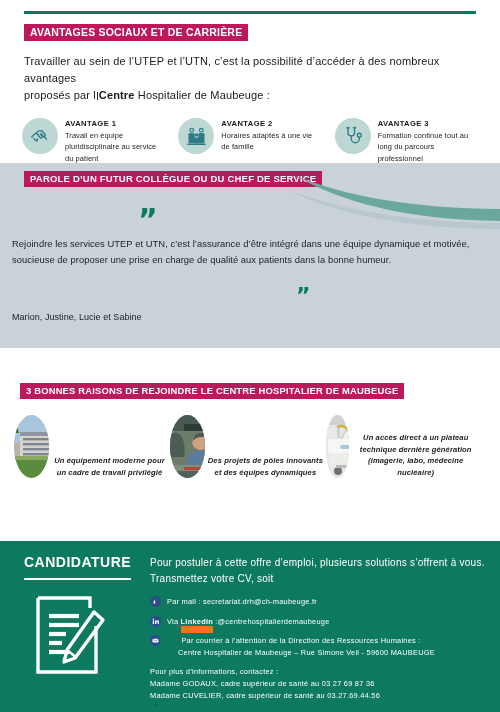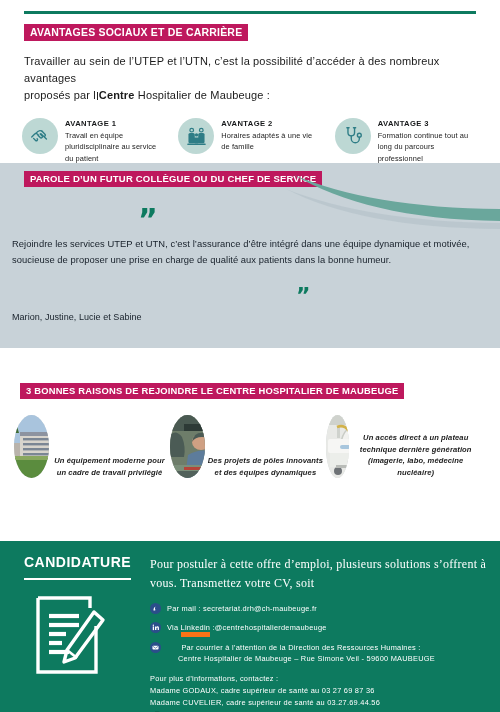--- a/index.html
+++ b/index.html
@@ -106,27 +106,27 @@
     background:#0d7a5f; color:#ffffff;
   }
   .cand-left { position:absolute; left:18px; top:12px; width:128px; }
   .cand-title {
     font-size:14px; font-weight:bold; letter-spacing:0.5px;
     border-bottom:2px solid #ffffff; display:inline-block;
     padding-bottom:8px; margin-left:6px;
   }
   .cand-icon { margin-top:12px; margin-left:14px; }
   .cand-right { position:absolute; left:150px; top:14px; width:340px; }
-  .cand-lead { font-size:12px; line-height:1.62; letter-spacing:0.25px;font-family:Liberation Serif, serif; }
+  .cand-lead { font-size:10px; line-height:1.62; letter-spacing:0.25px; }
   .contact-list { margin-top:9px; }
   .contact-row { display:flex; align-items:flex-start; gap:6px; margin-bottom:8px;text-align:center; }
   .contact-ico { flex:0 0 auto; width:11px; height:11px; margin-top:0px; }
   .contact-ico svg { display:block; }
   .contact-txt { font-size:7.4px; line-height:1.55; letter-spacing:0.25px; }
-  .contact-txt .ul-red { border-bottom:5px solid #f97316; }
+  .contact-txt .ul-red { border-bottom:7px solid #f97316;font-weight:bold; }
   .contact-sub { font-size:7.4px; line-height:1.55; letter-spacing:0.25px; margin-left:11px; }
   .cand-footer { margin-top:4px; font-size:7.4px; line-height:1.62; letter-spacing:0.25px; }
   .caret {
     margin-top:2px; margin-left:5px; width:0;height:0;
     border-top:3px solid #0b6a52; border-right:5px solid transparent;
   }
 </style>
 </head>
 <body>
 

